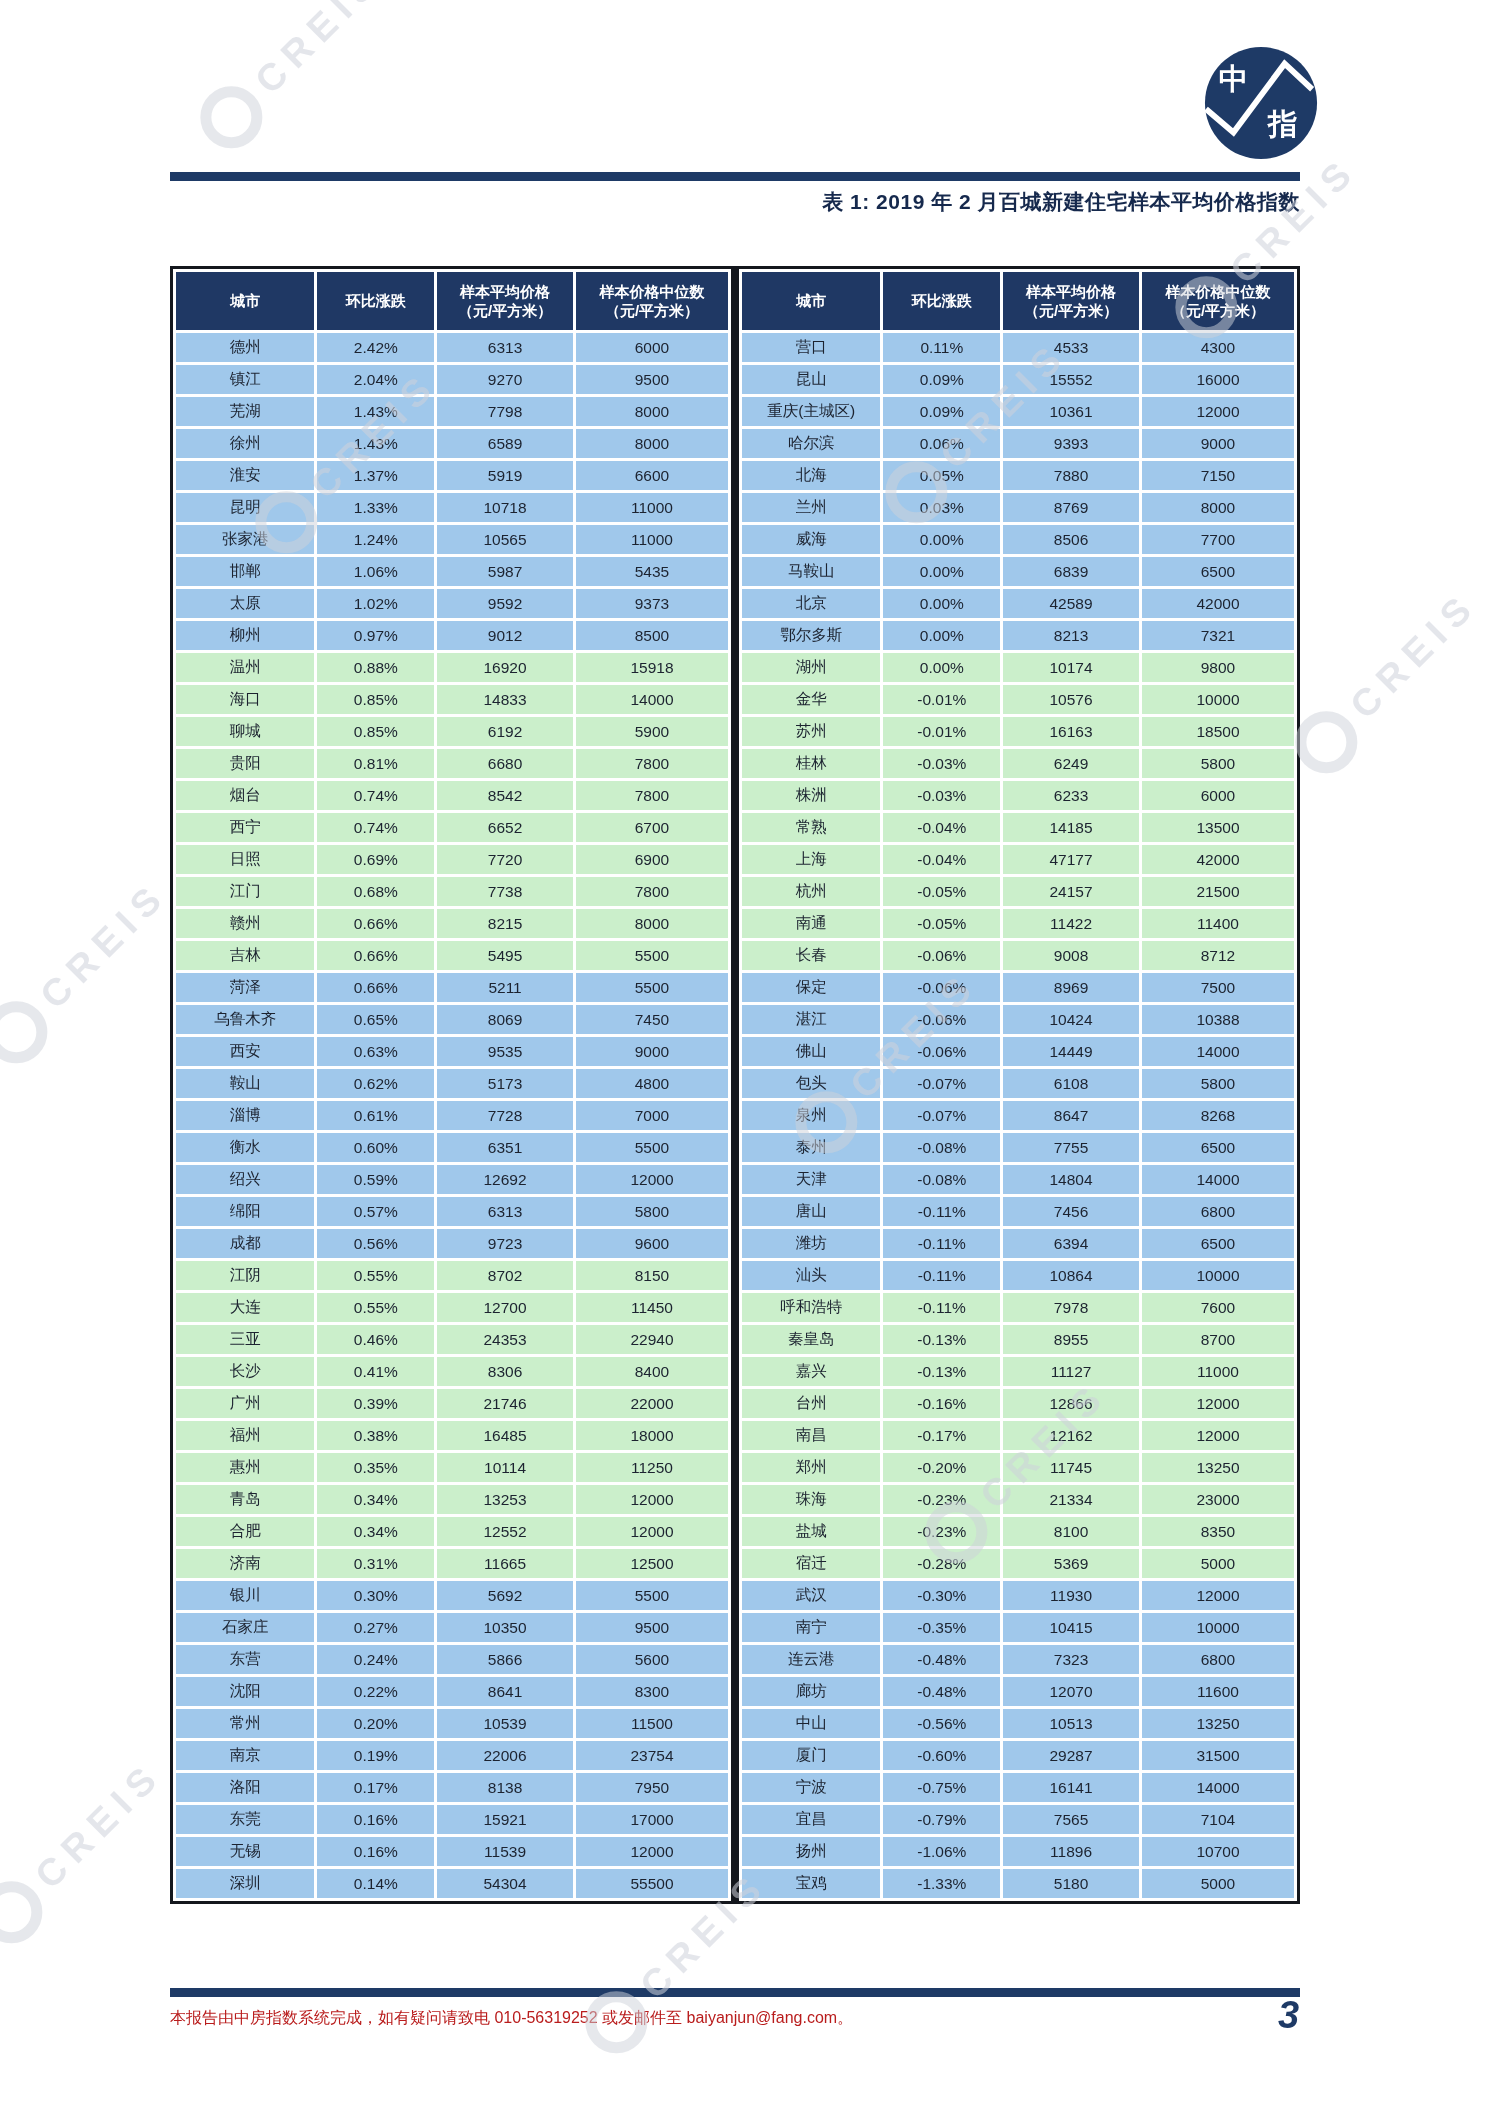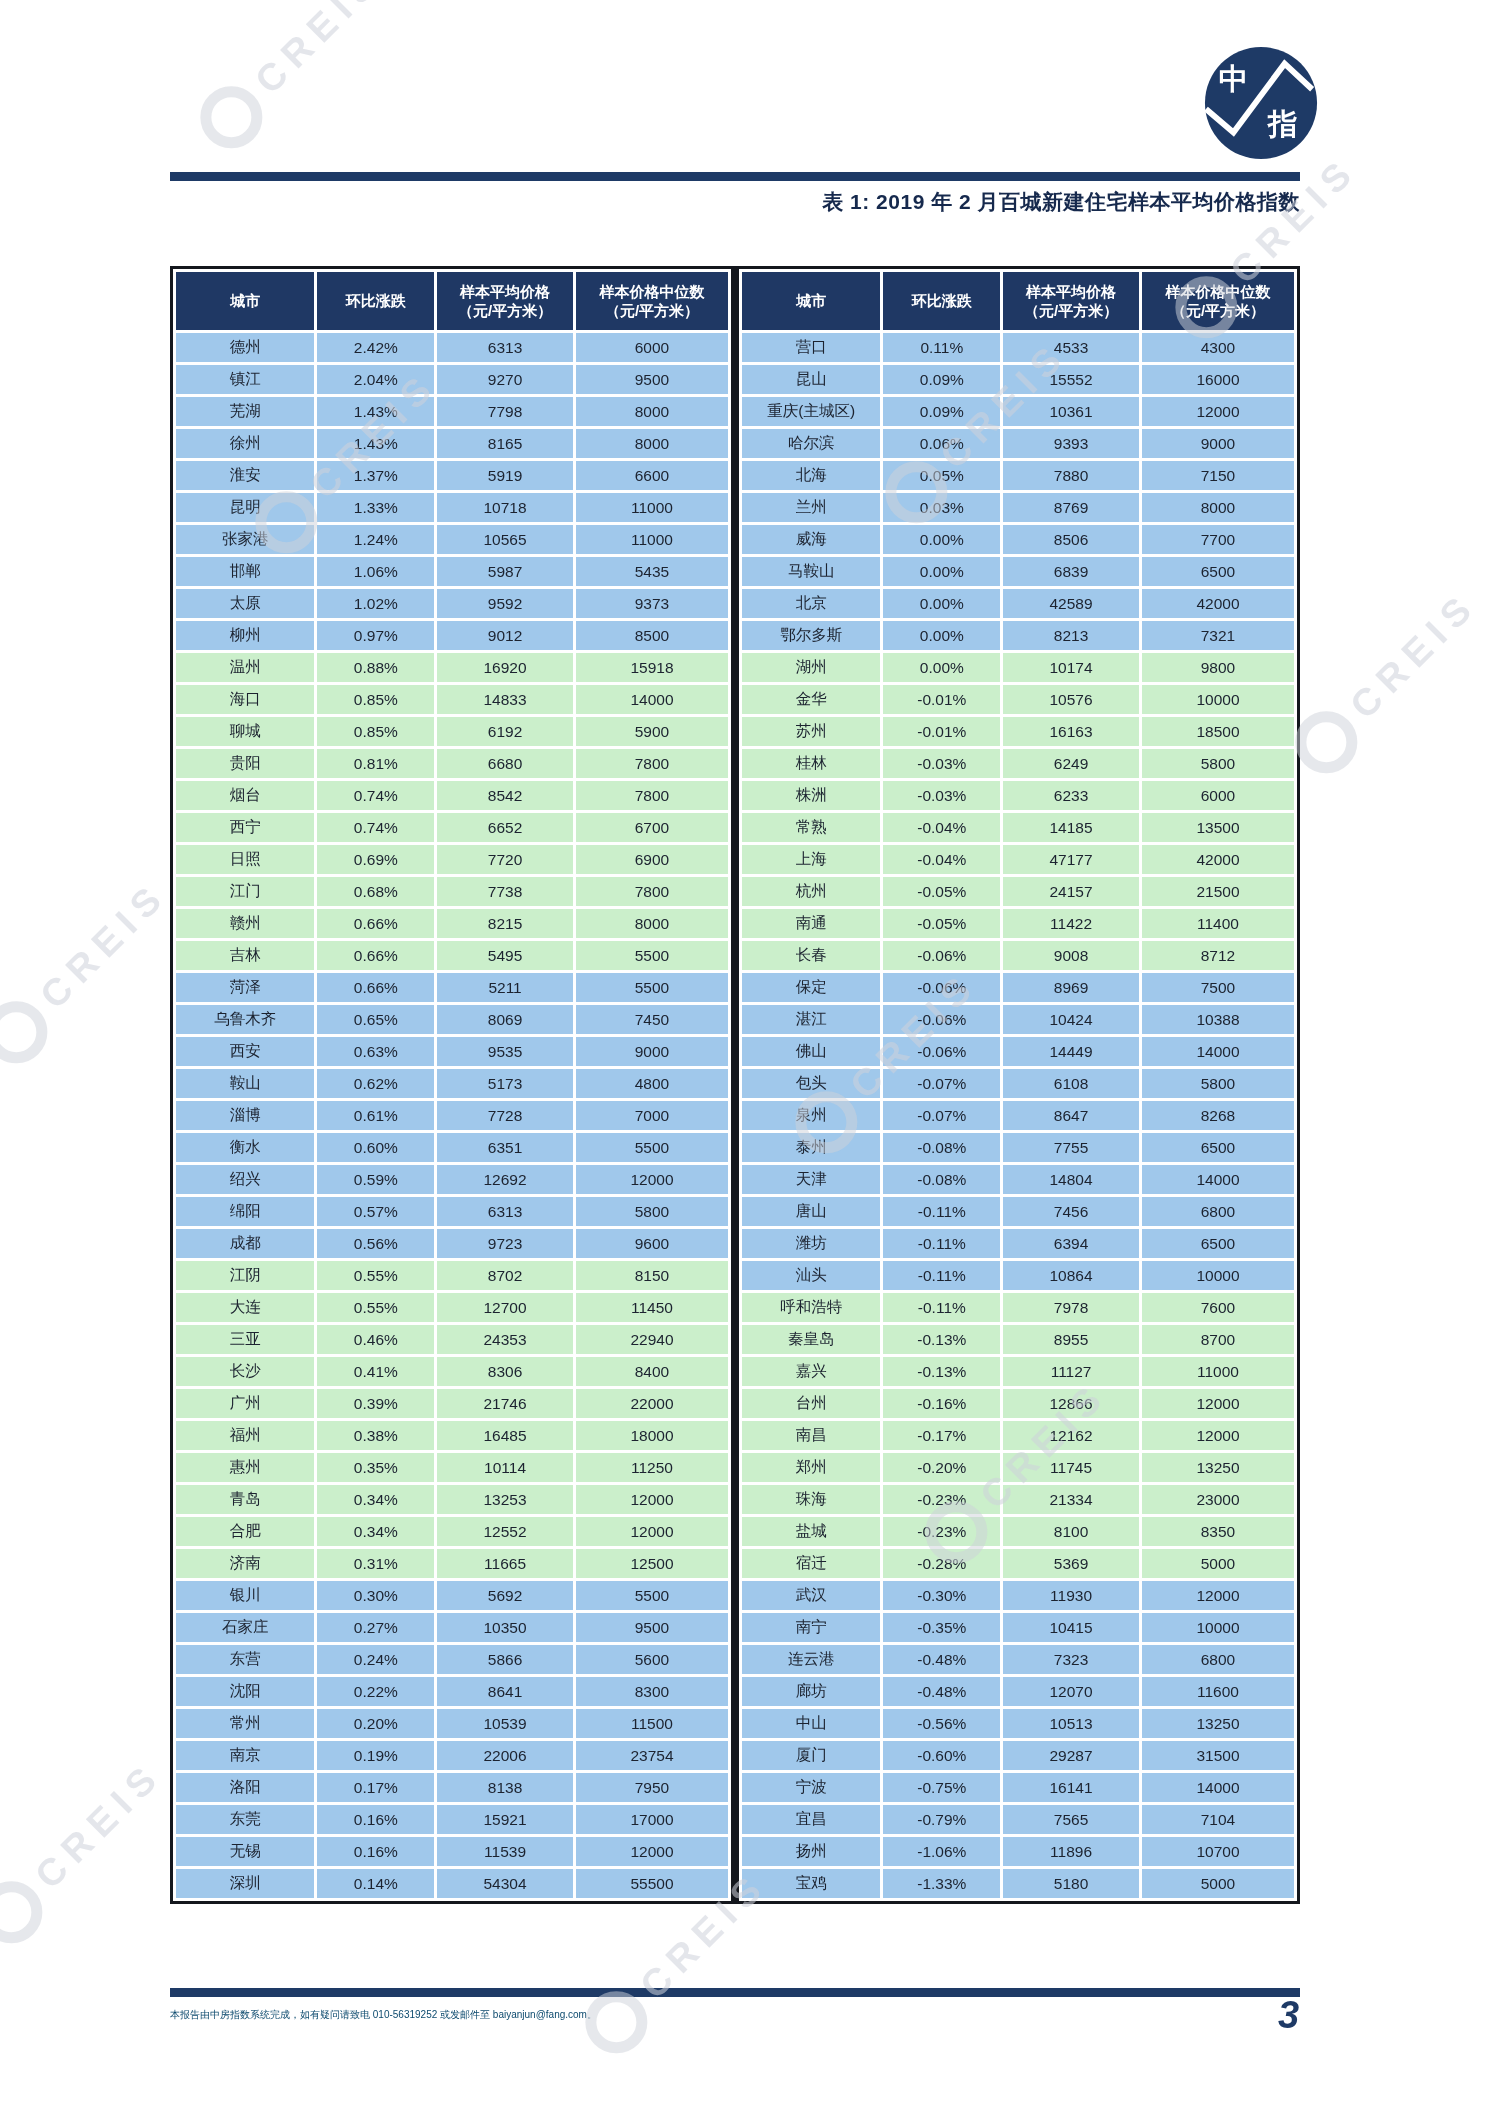--- a/index.html
+++ b/index.html
@@ -37,21 +37,21 @@
   th .unit{font-weight:bold;}
   td{
     height:29px;font-size:15.5px;color:#1c2330;text-align:center;
     vertical-align:middle;padding:0;white-space:nowrap;overflow:hidden;
   }
   tr.band-blue td{background:#A0C8EB;}
   tr.band-green td{background:#CBEFCB;}
   
   .footer-text{
     position:absolute;left:170px;top:2008px;width:1000px;
-    font-size:10px;color:#0c4a6e;
+    font-size:16px;color:#b91c1c;
   }
   .page-num{
     position:absolute;left:1278px;top:1994px;
     font-size:38px;font-weight:bold;font-style:italic;color:#1E3A66;
   }
   
   .wm{
     position:absolute;display:flex;align-items:center;gap:12px;
     transform:rotate(-45deg);pointer-events:none;z-index:6;
     color:rgba(205,210,218,0.55);
@@ -165,21 +165,21 @@
           </tr>
           <tr class="band-blue">
             <td>芜湖</td>
             <td>1.43%</td>
             <td>7798</td>
             <td>8000</td>
           </tr>
           <tr class="band-blue">
             <td>徐州</td>
             <td>1.43%</td>
-            <td>8165</td>
+            <td>6589</td>
             <td>8000</td>
           </tr>
           <tr class="band-blue">
             <td>淮安</td>
             <td>1.37%</td>
             <td>5919</td>
             <td>6600</td>
           </tr>
           <tr class="band-blue">
             <td>昆明</td>

